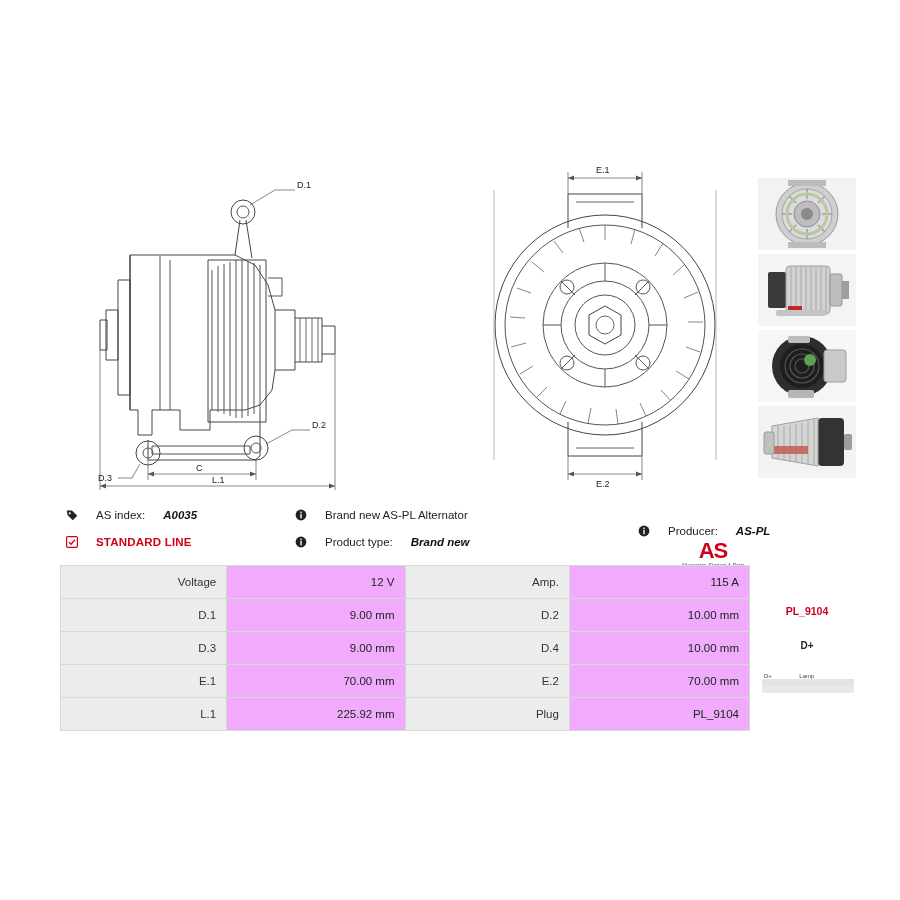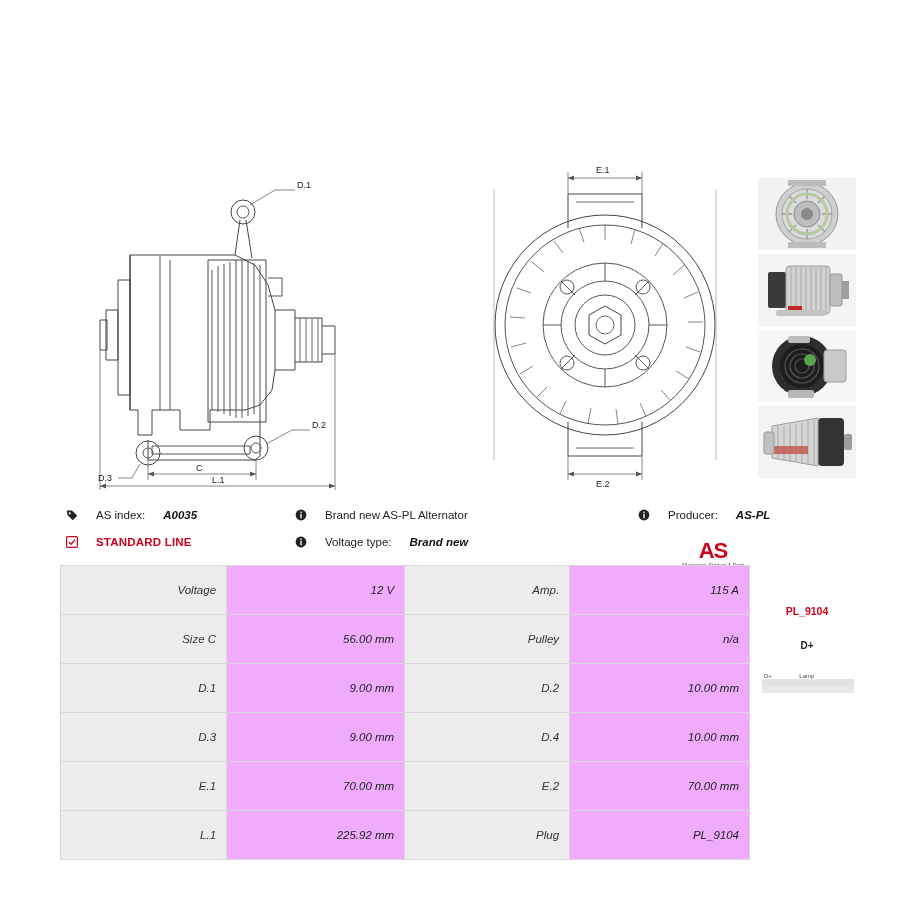--- a/index.html
+++ b/index.html
@@ -47,21 +47,21 @@
     top: 505px;
     width: 690px;
     font-size: 11.5px;
   }
   .info-col {
     position: absolute;
     top: 0;
   }
   .info-col.c1 { left: 6px; }
   .info-col.c2 { left: 235px; }
-  .info-col.c3 { left: 578px; }
+  .info-col.c3 { left: 578px; margin-top: 16px; }
   .info-line {
     display: flex;
     align-items: center;
     gap: 18px;
     height: 20px;
     white-space: nowrap;
   }
   .info-line + .info-line { margin-top: 7px; }
   .info-line .lbl { color: #222; }
   .info-line .val { font-weight: bold; color: #111; font-style: italic; }
@@ -81,23 +81,22 @@
     position: absolute;
     left: 60px;
     top: 565px;
     width: 690px;
     border-collapse: collapse;
     font-size: 11.5px;
   }
   .spec-table td {
     border: 1px solid #d8d8d8;
     height: 24px;
-    padding: 12px 10px;
+    padding: 4px 10px;
     vertical-align: middle;
-    font-style: italic;
   }
   .spec-table td.label {
     background: #ececec;
     text-align: right;
     color: #333;
     width: 165px;
   }
   .spec-table td.value {
     background: #f0abfc;
     text-align: right;
@@ -357,21 +356,21 @@
         <span class="lbl">Brand new AS-PL Alternator</span>
       </div>
       <div class="info-line">
         <span class="ic">
           <svg viewBox="0 0 16 16">
               <circle cx="8" cy="8" r="7.2" fill="#222"></circle>
               <rect x="7.1" y="6.4" width="1.8" height="6" fill="#fff"></rect>
               <rect x="7.1" y="3.4" width="1.8" height="2" fill="#fff"></rect>
             </svg>
         </span>
-        <span class="lbl">Voltage type:</span>
+        <span class="lbl">Product type:</span>
         <span class="val">Brand new</span>
       </div>
     </div>
 
     <div class="info-col c3">
       <div class="info-line">
         <span class="ic">
           <svg viewBox="0 0 16 16">
               <circle cx="8" cy="8" r="7.2" fill="#222"></circle>
               <rect x="7.1" y="6.4" width="1.8" height="6" fill="#fff"></rect>
@@ -391,26 +390,20 @@
 
   <table class="spec-table">
     <tbody>
       <tr>
         <td class="label">Voltage</td>
         <td class="value">12 V</td>
         <td class="label">Amp.</td>
         <td class="value">115 A</td>
       </tr>
       <tr>
-        <td class="label">Size C</td>
-        <td class="value">56.00 mm</td>
-        <td class="label">Pulley</td>
-        <td class="value">n/a</td>
-      </tr>
-      <tr>
         <td class="label">D.1</td>
         <td class="value">9.00 mm</td>
         <td class="label">D.2</td>
         <td class="value">10.00 mm</td>
       </tr>
       <tr>
         <td class="label">D.3</td>
         <td class="value">9.00 mm</td>
         <td class="label">D.4</td>
         <td class="value">10.00 mm</td>

